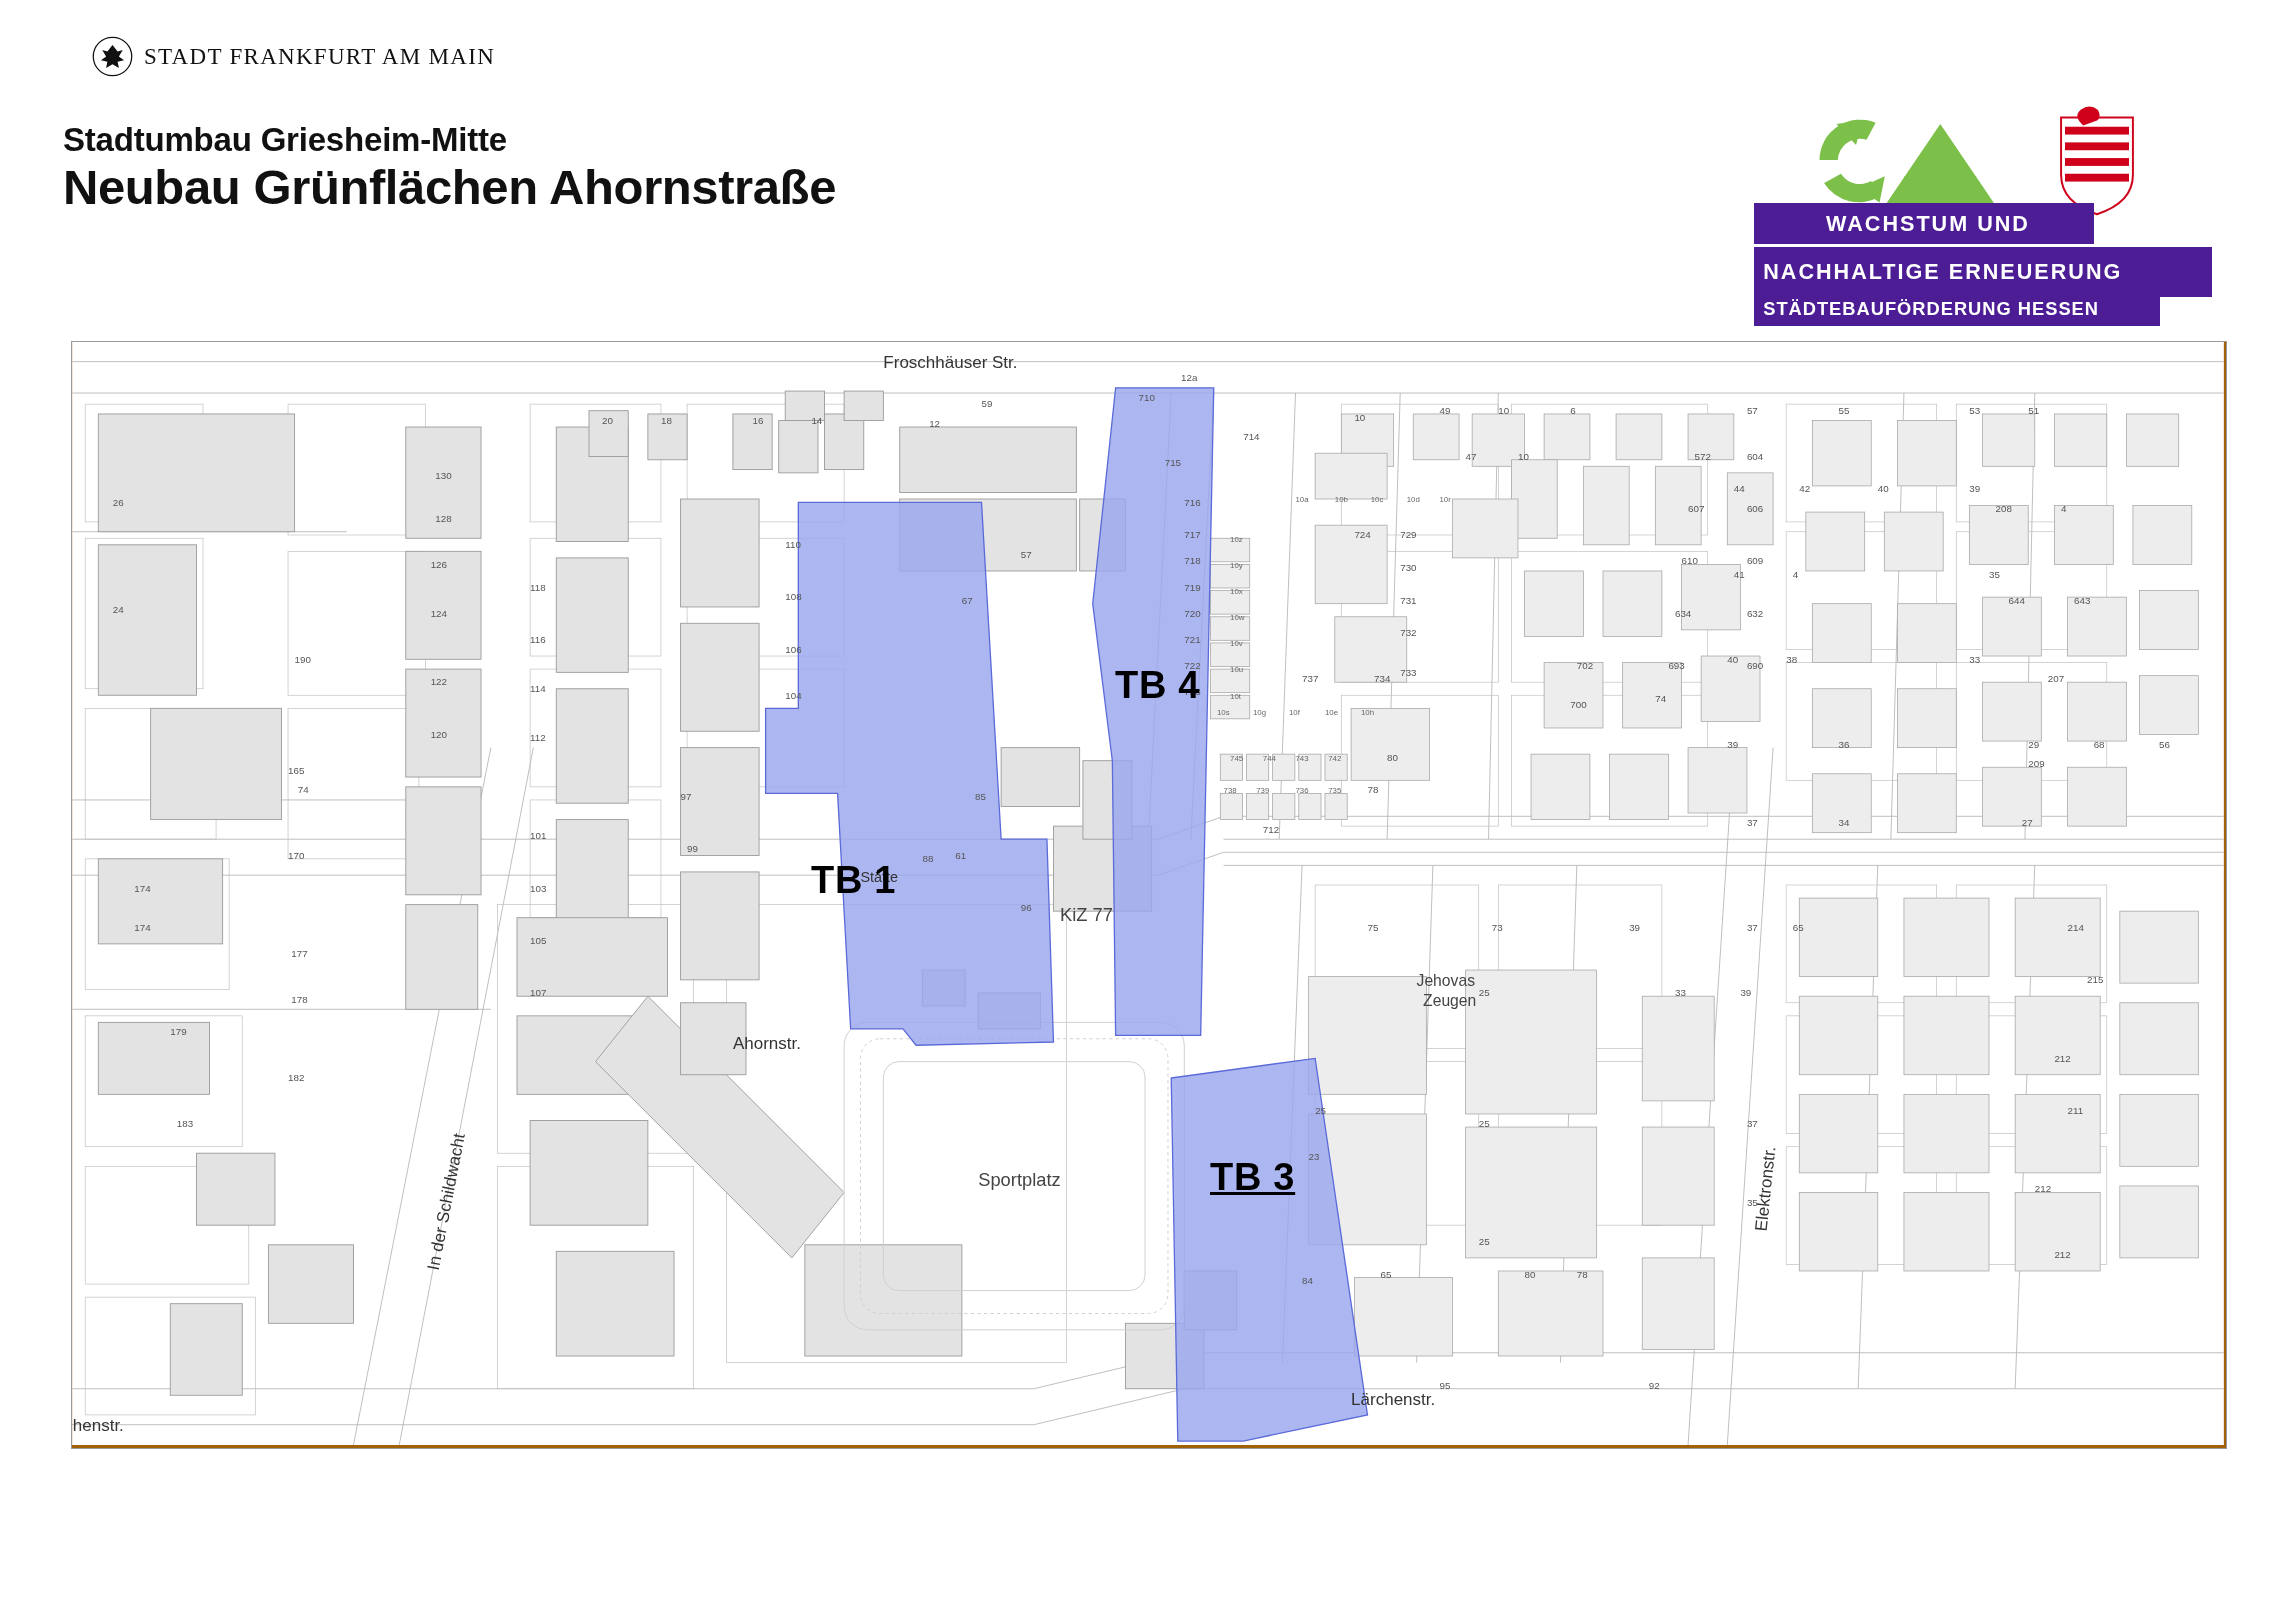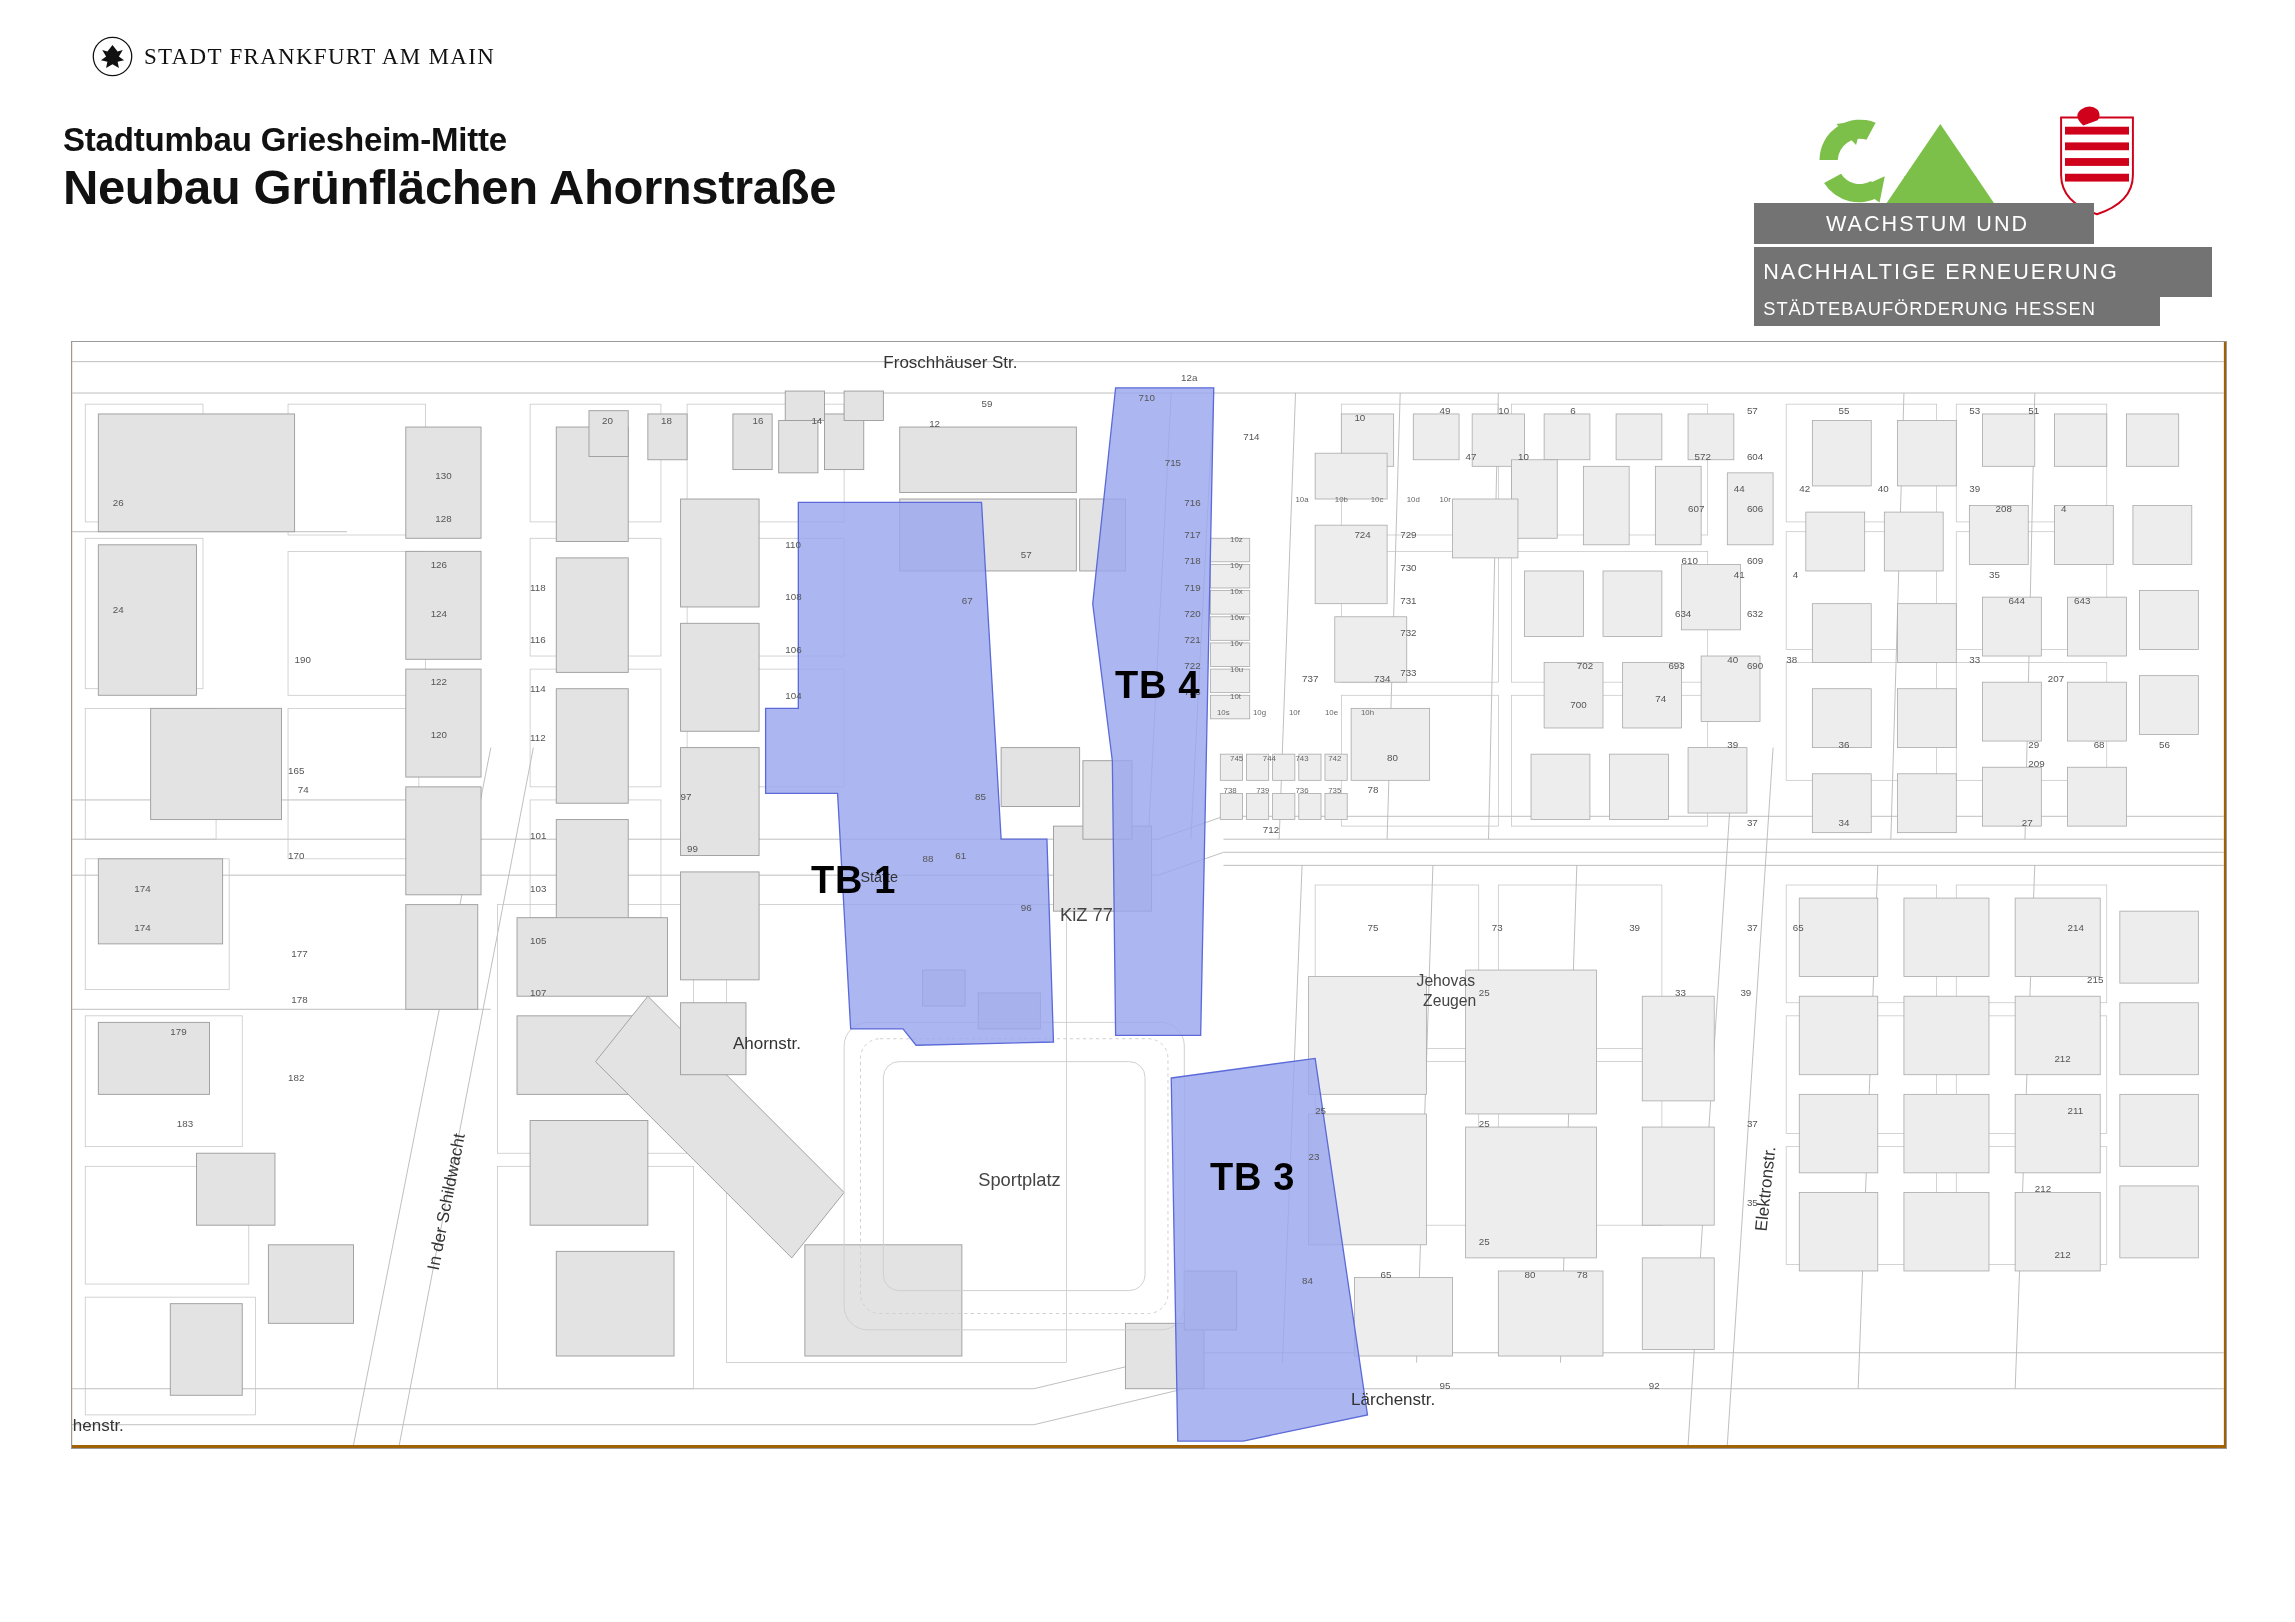--- a/index.html
+++ b/index.html
@@ -65,23 +65,23 @@
 
   
   #wachstum-logo {
     position: absolute;
     right: 77px; top: 98px;
     width: 464px; height: 222px;
   }
   #wachstum-logo .band {
     position: absolute;
     left: 0;
-    background: #737373;
+    background: #4c1d95;
     color: #fff;
-    font-weight: normal;
+    font-weight: bold;
     letter-spacing: 2px;
     display: flex;
     align-items: center;
     padding-left: 72px;
     box-sizing: border-box;
   }
   #wachstum-logo .band1 { top: 105px; width: 340px; height: 41px; font-size: 21.6px; }
   #wachstum-logo .band2 { top: 149px; width: 458px; height: 50px; font-size: 21.6px; padding-left: 9.2px;}
   #wachstum-logo .band3 { top: 194px; width: 406px; height: 34px; font-size: 18.3px; letter-spacing: 1px; padding-left: 9.2px;}
 
@@ -603,21 +603,21 @@
       <text x="1750" y="570">10s</text>
         <text x="1805" y="570">10g</text>
       <text x="1860" y="570">10f</text>
         <text x="1915" y="570">10e</text>
       <text x="1970" y="570">10h</text>
     </g>
   </svg>
 
   <div class="tb-label" style="left:739px; top:517px;">TB 1</div>
   <div class="tb-label" style="left:1043px; top:322px;">TB 4</div>
-  <div class="tb-label" style="left:1138px; top:814px;">TB 3</div>
+  <div class="tb-label" style="left:1138px; top:814px;text-decoration:underline;">TB 3</div>
 </div>
 
 <div id="footer">
 
   
   
 
   
   
 

